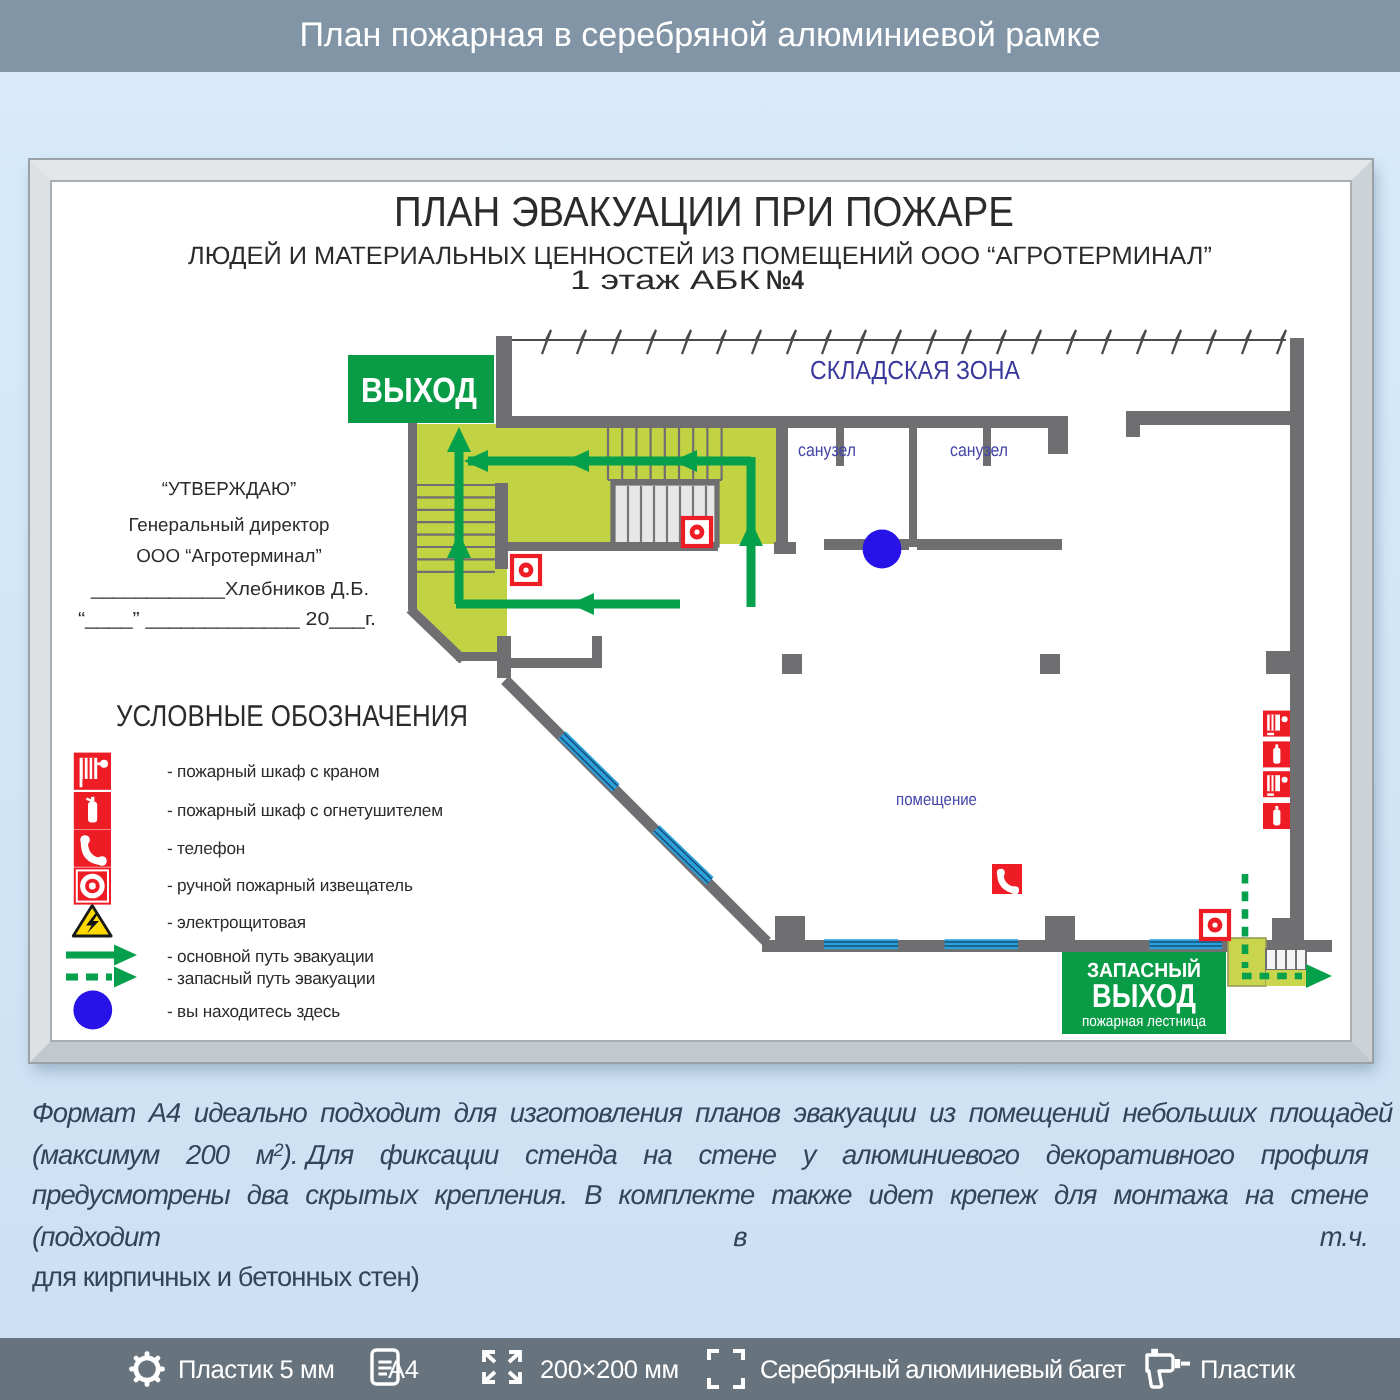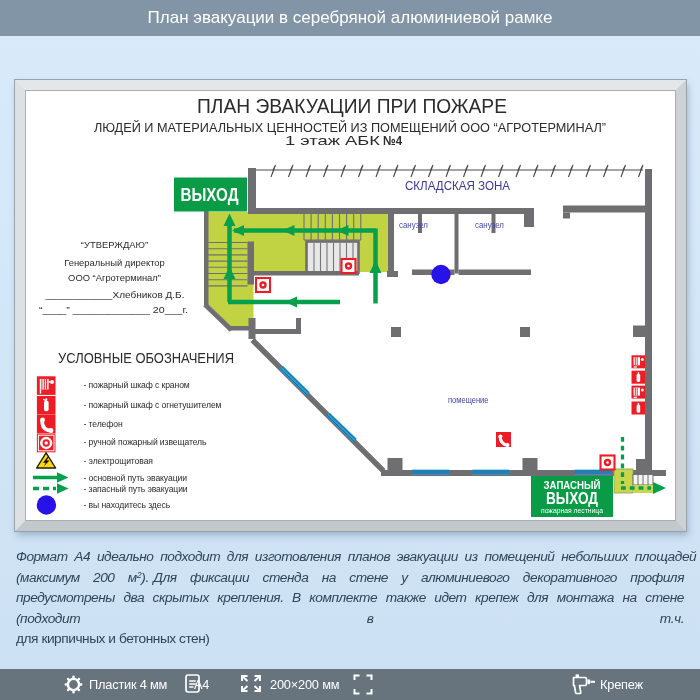--- a/index.html
+++ b/index.html
@@ -22,21 +22,21 @@
   .bar span{position:absolute;color:#fff;font-size:12.8px;top:8px;white-space:nowrap;letter-spacing:-0.2px;}
   .bar svg{position:absolute;}
   svg.plan{position:absolute;left:0;top:0;}
   text{font-family:"Liberation Sans",sans-serif;}
 </style>
 </head>
 <body>
 
 <div class="page">
 
-<div class="header">План эвакуации в серебряной алюминиевой рамке</div>
+<div class="header">План пожарная в серебряной алюминиевой рамке</div>
 
 <div class="frame">
       <div class="innerline"></div>
     </div>
 
 <svg class="plan" width="700" height="700" viewBox="0 0 700 700">
 
 <text x="197" y="112.8" font-size="21" fill="#2b2b2b" textLength="310" lengthAdjust="spacingAndGlyphs">ПЛАН ЭВАКУАЦИИ ПРИ ПОЖАРЕ</text>
 
 <text x="94" y="132" font-size="12.6" fill="#2b2b2b" textLength="512" lengthAdjust="spacingAndGlyphs">ЛЮДЕЙ И МАТЕРИАЛЬНЫХ ЦЕННОСТЕЙ ИЗ ПОМЕЩЕНИЙ ООО “АГРОТЕРМИНАЛ”</text>
@@ -359,21 +359,21 @@
 <rect x="8.3" y="0.6" width="2.4" height="3.4" rx="1" transform="rotate(45 9.5 9.5)"></rect>
 <rect x="8.3" y="0.6" width="2.4" height="3.4" rx="1" transform="rotate(90 9.5 9.5)"></rect>
 <rect x="8.3" y="0.6" width="2.4" height="3.4" rx="1" transform="rotate(135 9.5 9.5)"></rect>
 <rect x="8.3" y="0.6" width="2.4" height="3.4" rx="1" transform="rotate(180 9.5 9.5)"></rect>
 <rect x="8.3" y="0.6" width="2.4" height="3.4" rx="1" transform="rotate(225 9.5 9.5)"></rect>
 <rect x="8.3" y="0.6" width="2.4" height="3.4" rx="1" transform="rotate(270 9.5 9.5)"></rect>
 <rect x="8.3" y="0.6" width="2.4" height="3.4" rx="1" transform="rotate(315 9.5 9.5)"></rect>
 </g>
 </svg>
 
-<span style="left:89px">Пластик 4 мм</span>
+<span style="left:89px">Пластик 5 мм</span>
 
 <svg style="left:185px;top:5px" width="16" height="19" viewBox="0 0 16 19">
 <rect x="1" y="1" width="13" height="17" rx="2.2" fill="none" stroke="#fff" stroke-width="1.7"></rect>
 <line x1="4.2" y1="7" x2="10.8" y2="7" stroke="#fff" stroke-width="1.5"></line>
 <line x1="4.2" y1="10" x2="10.8" y2="10" stroke="#fff" stroke-width="1.5"></line>
 <line x1="4.2" y1="13" x2="8.5" y2="13" stroke="#fff" stroke-width="1.5"></line>
 </svg>
 
 <span style="left:194px">А4</span>
 
@@ -394,23 +394,24 @@
 
 <svg style="left:353px;top:4px" width="20" height="23" viewBox="0 0 20 23">
 <g stroke="#fff" stroke-width="2" fill="none">
 <path d="M1.5,7 V2.5 H6.5"></path>
           <path d="M13.5,2.5 H18.5 V7"></path>
           <path d="M18.5,16 V20.5 H13.5"></path>
           <path d="M6.5,20.5 H1.5 V16"></path>
 </g>
 </svg>
 
+<span style="left:380px;letter-spacing:-0.55px">Серебряный алюминиевый багет</span>
 
 <svg style="left:572px;top:5px" width="24" height="21" viewBox="0 0 24 21">
 <path d="M1.5,3.5 h11.5 a1.5,1.5 0 0 1 1.5,1.5 v5 a1.5,1.5 0 0 1 -1.5,1.5 h-5.5 l1.3,6.8 a1,1 0 0 1 -1,1.2 h-3.2 a1,1 0 0 1 -1,-0.85 L2.4,11.5 H1.5 Z" fill="none" stroke="#fff" stroke-width="1.7" stroke-linejoin="round"></path>
 <rect x="15.5" y="5.5" width="2.6" height="4.6" fill="#fff"></rect>
 <line x1="18.5" y1="7.8" x2="23" y2="7.8" stroke="#fff" stroke-width="2"></line>
 <rect x="3.6" y="0.4" width="3.4" height="2.6" fill="#fff"></rect>
 </svg>
 
-<span style="left:600px">Крепеж</span>
+<span style="left:600px">Пластик</span>
 </div>
 </div>
 
 </body></html>

